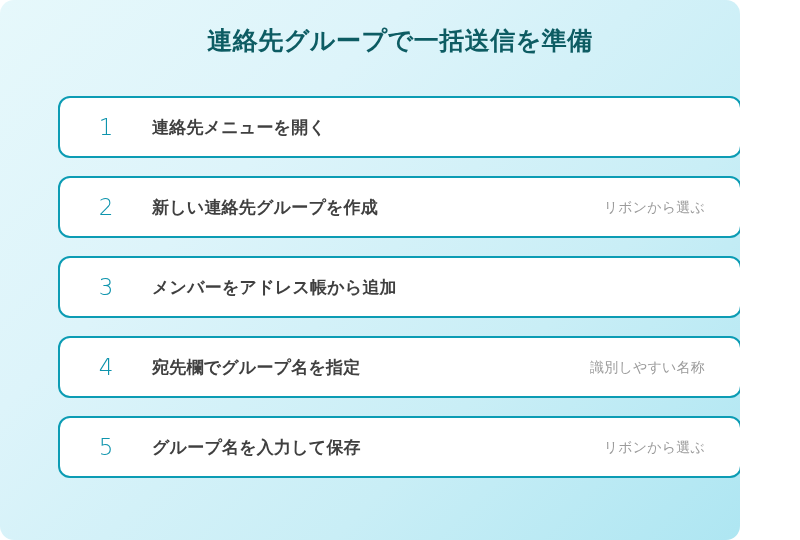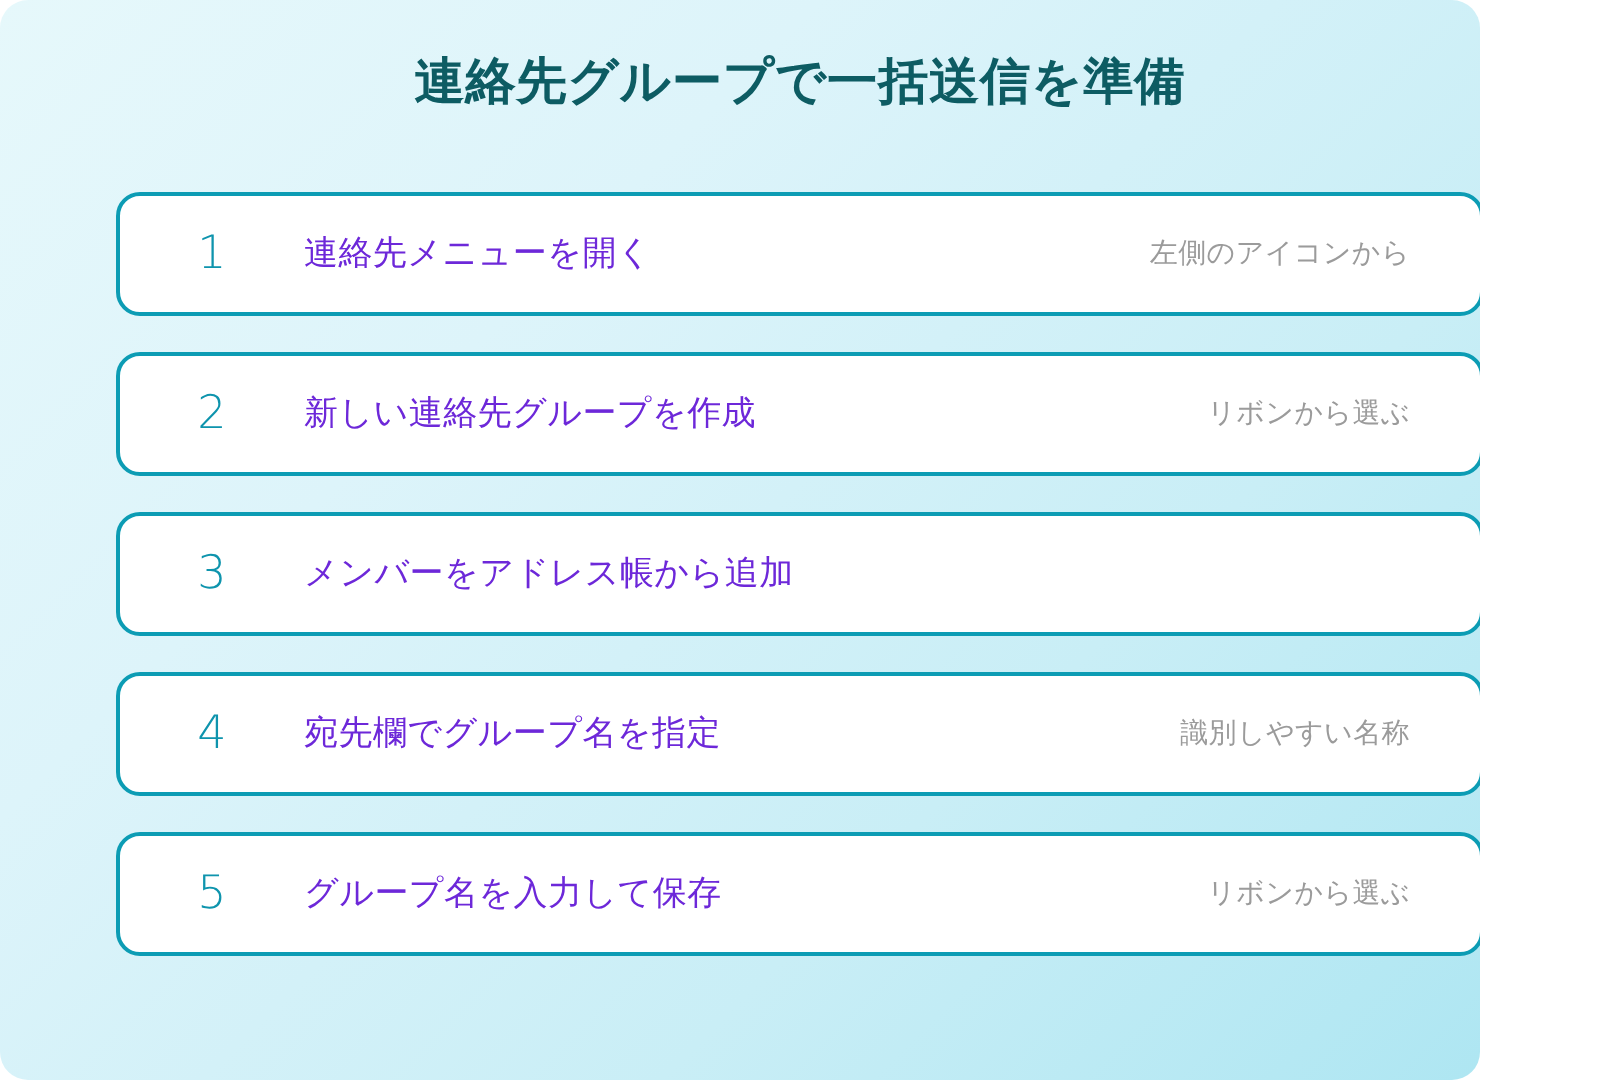--- a/index.html
+++ b/index.html
@@ -65,22 +65,22 @@
     text-align: center;
     font-size: 23px;
     font-weight: 300;
     color: #0e94ad;
     line-height: 1;
   }
 
   .step-label {
     flex: 1 1 auto;
     font-size: 17px;
-    font-weight: normal;
-    color: #6d28d9;
+    font-weight: bold;
+    color: #404040;
     line-height: 1.2;
     letter-spacing: 0.2px;
   }
 
   .step-hint {
     flex: 0 0 auto;
     padding-right: 35px;
     font-size: 14px;
     font-weight: normal;
     color: #9b9b9b;
@@ -94,21 +94,20 @@
 
 <div id="canvas">
 
   <div id="page-title">連絡先グループで一括送信を準備</div>
 
   <div id="steps-list">
 
     <div class="step-card">
       <div class="step-number">1</div>
       <div class="step-label">連絡先メニューを開く</div>
-      <div class="step-hint">左側のアイコンから</div>
     </div>
 
     <div class="step-card">
       <div class="step-number">2</div>
       <div class="step-label">新しい連絡先グループを作成</div>
       <div class="step-hint">リボンから選ぶ</div>
     </div>
 
     <div class="step-card">
       <div class="step-number">3</div>

